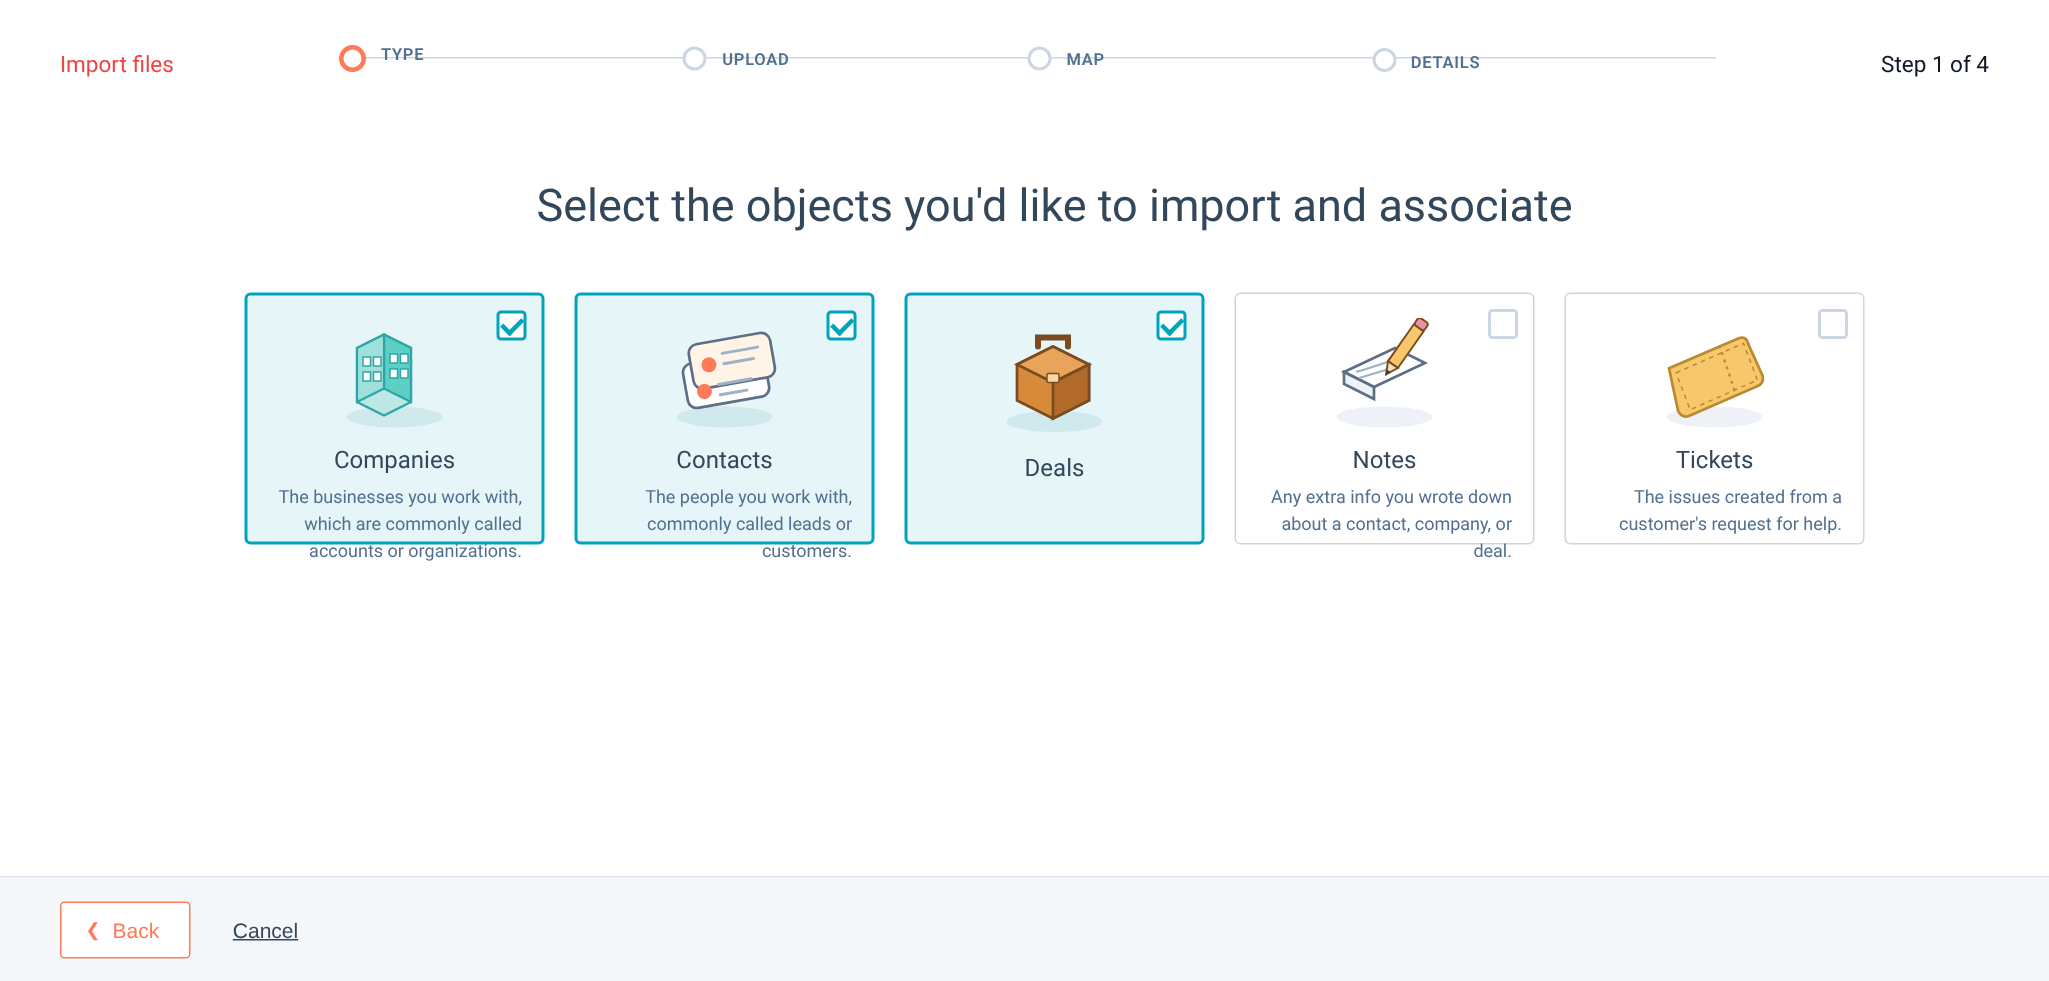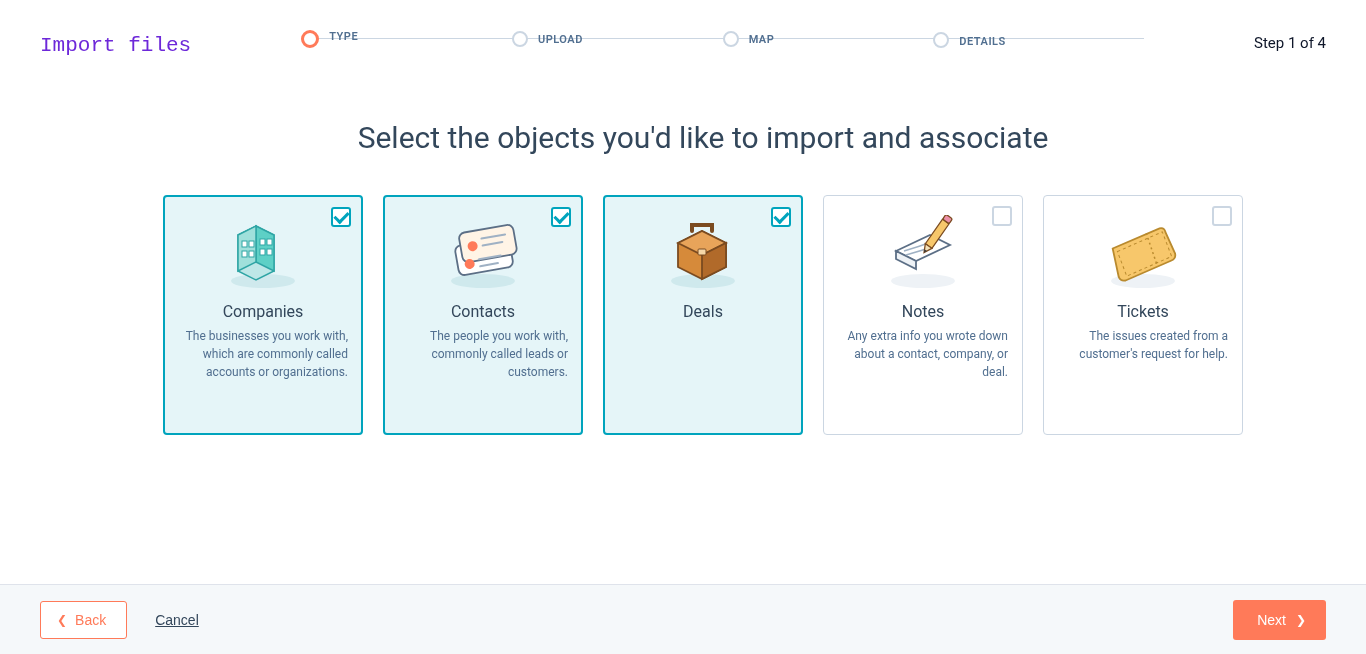--- a/index.html
+++ b/index.html
@@ -13,25 +13,24 @@
     overflow: hidden;
   }
   .header {
     display: flex;
     align-items: flex-start;
     padding: 30px 40px 0 40px;
     position: relative;
     height: 70px;
   }
   .header-title {
-    font-size: 21px;
-    color: #6d28d9;
+    font-size: 15px;
+    color: #ef4444;
     white-space: nowrap;
     padding-top: 4px;
-    font-family: Liberation Mono, monospace;
   }
   .stepper {
     flex: 1;
     margin: 0 110px 0 110px;
     position: relative;
   }
   .stepper-line {
     position: absolute;
     top: 8px;
     left: 0;
@@ -89,21 +88,21 @@
     color: #33475b;
     margin: 10px 0 40px 0;
   }
   .cards {
     display: flex;
     justify-content: center;
     gap: 20px;
   }
   .card {
     width: 200px;
-    height: 240px;
+    height: 168px;
     border: 1px solid #cbd6e2;
     border-radius: 4px;
     background: #fff;
     position: relative;
     padding: 16px 14px;
     display: flex;
     flex-direction: column;
     align-items: center;
     cursor: pointer;
   }
@@ -334,17 +333,13 @@
 </div>
 
 <div class="footer">
   <div class="footer-left">
     <button class="btn-back">
       <span class="chev">❮</span>
       <span>Back</span>
     </button>
     <button class="btn-cancel">Cancel</button>
   </div>
-  <button class="btn-next">
-    <span>Next</span>
-    <span class="chev">❯</span>
-  </button>
 </div>
 
 </body></html>

